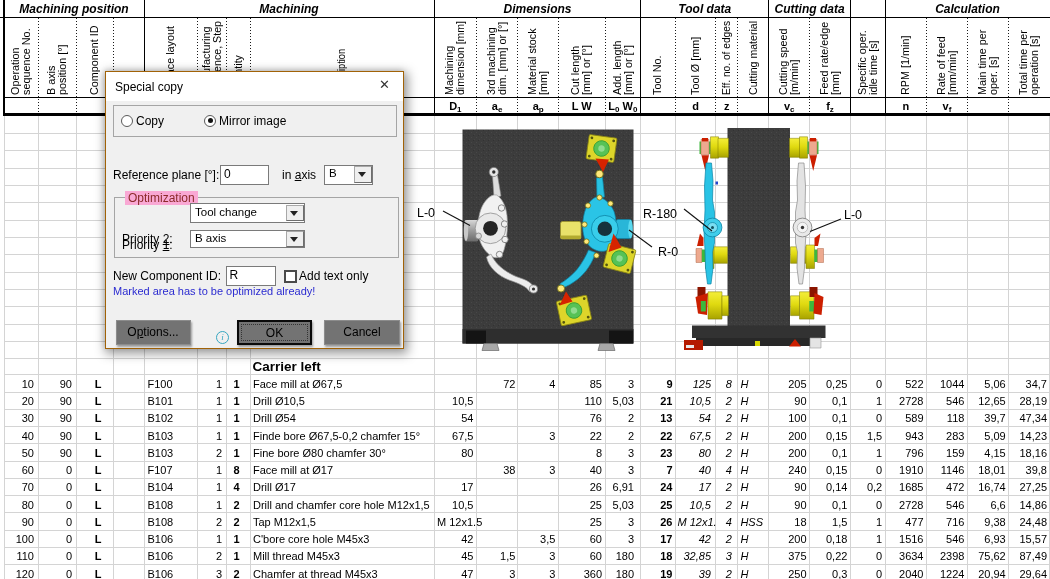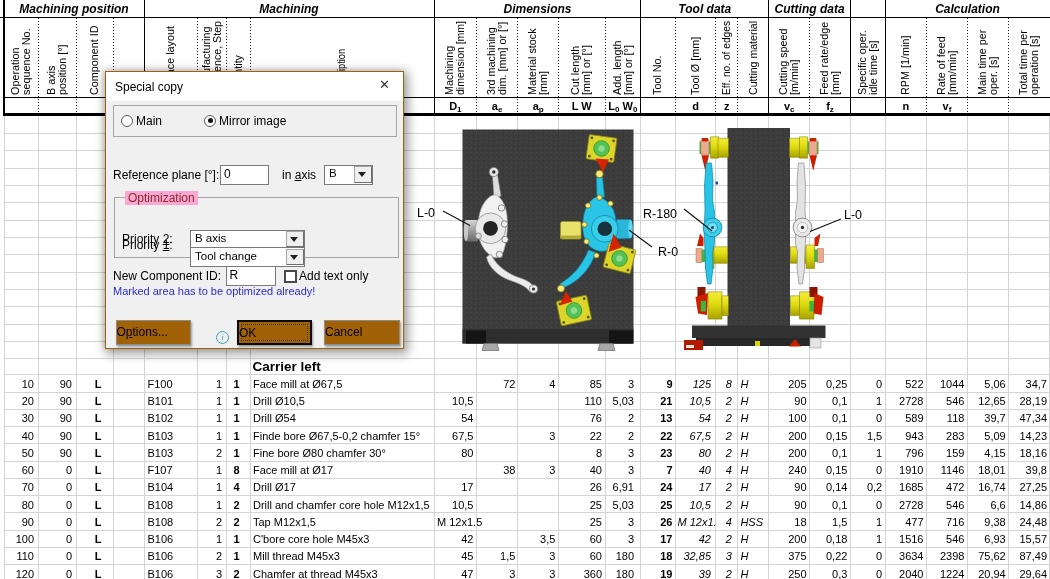--- a/index.html
+++ b/index.html
@@ -13,21 +13,21 @@
 .lbl{font-size:12px;color:#000;white-space:nowrap;}
 .radio{width:10px;height:10px;border:1px solid #5a5a5a;border-radius:50%;background:#fff;}
 .radio.sel::after{content:"";position:absolute;left:2.5px;top:2.5px;width:5px;height:5px;border-radius:50%;background:#111;}
 .inp{background:#fff;border:1px solid #7a7a7a;font-size:12px;padding-left:3px;padding-top:1px;}
 .combo{background:#fff;border:1px solid #7a7a7a;font-size:12px;}
 .combo span{position:absolute;left:4px;top:1.5px;font-size:11.5px;}
 .cbtn{position:absolute;right:0.5px;top:0.5px;bottom:0.5px;width:16px;background:#efefef;border:1px solid #a8a8a8;border-bottom-color:#6e6e6e;border-right-color:#6e6e6e;}
 .arr{position:absolute;left:3.5px;top:5px;width:0;height:0;border-left:4px solid transparent;border-right:4px solid transparent;border-top:5px solid #222;}
 .chk{width:9px;height:9px;border:2px solid #4a4a4a;background:#fff;}
 .msg{font-size:11px;color:#2b2bd0;white-space:nowrap;}
-.btn{height:23px;background:#a16207;border:1px solid #8c8c8c;box-shadow:1px 1.5px 2px rgba(0,0,0,0.35);font-size:12px;}
+.btn{height:23px;background:#737373;border:1px solid #8c8c8c;box-shadow:1px 1.5px 2px rgba(0,0,0,0.35);font-size:12px;text-align:center;}
 .btn span{position:relative;top:4px;}
 .btn.ok{border:2px solid #0a0a0a;height:21px;box-shadow:1px 1.5px 2px rgba(0,0,0,0.35);}
 .btn.ok::after{content:"";position:absolute;left:2px;top:2px;right:2px;bottom:2px;border:1px dotted #333;}
 .info{width:11px;height:11px;border:1px solid #36a6c0;border-radius:50%;color:#36a6c0;font-size:9px;font-style:italic;font-family:"Liberation Serif",serif;text-align:center;line-height:11px;}
 </style></head>
 <body>
 <div id="sheet"><svg width="1050" height="579" viewBox="0 0 1050 579" font-family="Liberation Sans, sans-serif" shape-rendering="crispEdges">
       <rect width="1050" height="579" fill="#ffffff"></rect>
       <g>
         <line x1="4" y1="116" x2="4" y2="579" stroke="#d4d4d4" stroke-width="1"></line>
@@ -584,36 +584,36 @@
       <text x="658" y="255.5" font-size="12.5">R-0</text>
       <text x="844" y="218.5" font-size="12.5">L-0</text>
     </svg></div>
 
 <div id="dlg">
  <div class="tbar"></div>
  <div class="ttl">Special copy</div>
  <div class="cls">✕</div>
  <div class="gbox" style="left:7px;top:33.5px;width:282px;height:30px;"></div>
  <div class="radio" style="left:15px;top:43px;"></div>
- <div class="lbl" style="left:30px;top:42.5px;">Main</div>
+ <div class="lbl" style="left:30px;top:42.5px;">Copy</div>
  <div class="radio sel" style="left:98px;top:43px;"></div>
  <div class="lbl" style="left:113px;top:42.5px;">Mirror image</div>
  <div class="lbl" style="left:7px;top:96px;">Refe<u>r</u>ence plane [°]:</div>
  <div class="inp" style="left:114px;top:93.5px;width:44px;height:17px;">0</div>
  <div class="lbl" style="left:176px;top:96px;">in <u>a</u>xis</div>
  <div class="combo" style="left:218px;top:93px;width:47px;height:18px;">
       <span>B</span>
       <div class="cbtn">
         <div class="arr"></div>
       </div>
     </div>
  <div class="gbox" style="left:8px;top:125px;width:283px;height:59px;"></div>
  <div class="gttl" style="left:19px;top:119px;">Optimization</div>
  <div class="lbl" style="left:16px;top:134px;margin-top:32px;">Priority <u>1</u>:</div>
- <div class="combo" style="left:84px;top:131.5px;width:113px;height:17.5px;margin-top:44px;">
+ <div class="combo" style="left:84px;top:131.5px;width:113px;height:17.5px;">
       <span>Tool change</span>
       <div class="cbtn">
         <div class="arr"></div>
       </div>
     </div>
  <div class="lbl" style="left:16px;top:160.5px;">Priority <u>2</u>:</div>
  <div class="combo" style="left:84px;top:158px;width:113px;height:16.5px;">
       <span>B axis</span>
       <div class="cbtn">
         <div class="arr"></div>

